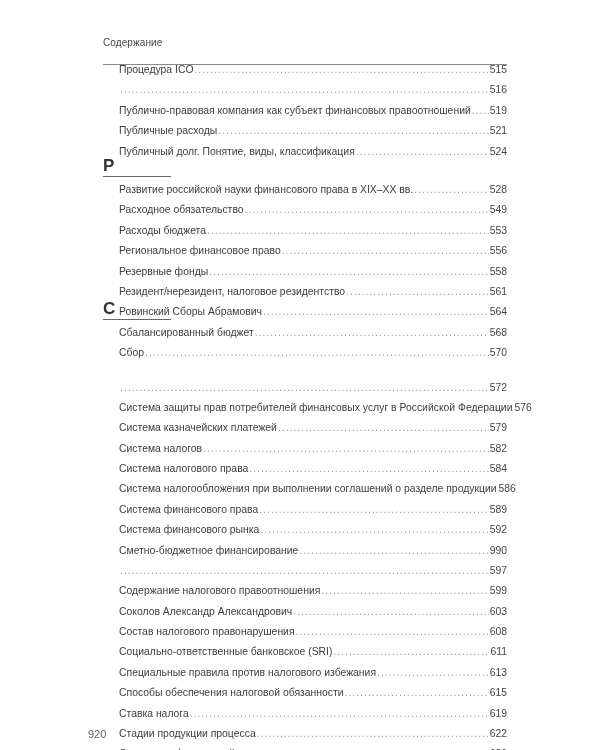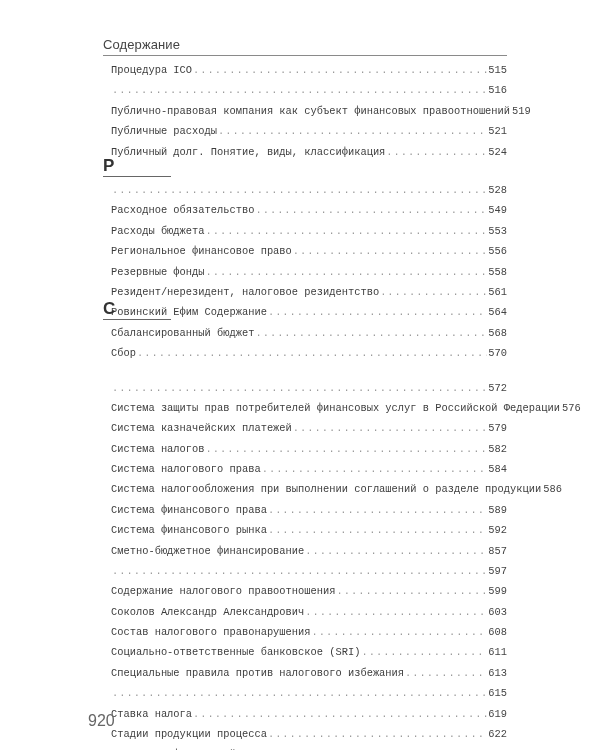--- a/index.html
+++ b/index.html
@@ -5,49 +5,49 @@
   html, body { margin: 0; padding: 0; }
   body {
     width: 600px; height: 750px; overflow: hidden;
     background: #ffffff;
     font-family: "Liberation Sans", "DejaVu Sans", sans-serif;
     color: #3a3a3a;
     position: relative;
   }
   .header {
     position: absolute; left: 103px; top: 37px; width: 404px;
-    font-size: 13px; color: #444;
-    padding-bottom: 3px;
+    font-size: 10px; color: #444;
+    padding-bottom: 16px;
     border-bottom: 1px solid #8a8a8a;
     letter-spacing: 0.1px;
   }
   .section { position: absolute; left: 103px; width: 404px; }
   .letter {
     font-size: 17px; font-weight: bold; color: #333;
     width: 68px; border-bottom: 1px solid #666;
     line-height: 19px; padding-bottom: 1px;
     margin-bottom: 3px;
   }
-  .entries { margin-left: 8px; font-family: Liberation Mono, monospace; }
+  .entries { margin-left: 16px; }
   .entry {
     display: flex; align-items: flex-end;
     font-size: 10.4px; line-height: 20.4px; height: 20.4px;
     color: #3d3d3d;
   }
   .entry.two-line { height: 34px; }
   .entry .title { white-space: nowrap; }
   .entry.two-line .title { white-space: normal; line-height: 14px; max-width: 330px; padding-bottom: 3px; }
   .entry .dots {
     flex: 1; overflow: hidden; white-space: nowrap;
     color: #999; letter-spacing: 1px; margin: 0 1px;
   }
   .entry .page { white-space: nowrap; color: #444; }
   .page-number {
-    position: absolute; left: 88px; top: 712px;
-    font-size: 16px; color: #666;
+    position: absolute; left: 88px; top: 728px;
+    font-size: 11px; color: #666;
   }
 </style>
 </head>
 <body>
 
 <div class="header">Содержание</div>
 
 <div class="section" style="top:60px;">
   <div class="entries">
     <div class="entry">
@@ -74,20 +74,21 @@
         <span class="dots">........................................................................................................................................................................</span>
         <span class="page">524</span>
       </div>
   </div>
 </div>
 
 <div class="section" style="top:156px;">
   <div class="letter">Р</div>
   <div class="entries">
     <div class="entry">
+        <span class="title">Развитие российской науки финансового права в XIX–XX вв.</span>
         <span class="dots">........................................................................................................................................................................</span>
         <span class="page">528</span>
       </div>
     <div class="entry">
         <span class="title">Расходное обязательство</span>
         <span class="dots">........................................................................................................................................................................</span>
         <span class="page">549</span>
       </div>
     <div class="entry">
         <span class="title">Расходы бюджета</span>
@@ -103,21 +104,21 @@
         <span class="title">Резервные фонды</span>
         <span class="dots">........................................................................................................................................................................</span>
         <span class="page">558</span>
       </div>
     <div class="entry">
         <span class="title">Резидент/нерезидент, налоговое резидентство</span>
         <span class="dots">........................................................................................................................................................................</span>
         <span class="page">561</span>
       </div>
     <div class="entry">
-        <span class="title">Ровинский Ефим Содержание</span>
+        <span class="title">Ровинский Сборы Абрамович</span>
         <span class="dots">........................................................................................................................................................................</span>
         <span class="page">564</span>
       </div>
   </div>
 </div>
 
 <div class="section" style="top:299px;">
   <div class="letter">С</div>
   <div class="entries">
     <div class="entry">
@@ -165,21 +166,21 @@
         <span class="page">589</span>
       </div>
     <div class="entry">
         <span class="title">Система финансового рынка</span>
         <span class="dots">........................................................................................................................................................................</span>
         <span class="page">592</span>
       </div>
     <div class="entry">
         <span class="title">Сметно-бюджетное финансирование</span>
         <span class="dots">........................................................................................................................................................................</span>
-        <span class="page">857</span>
+        <span class="page">990</span>
       </div>
     <div class="entry">
         <span class="dots">........................................................................................................................................................................</span>
         <span class="page">597</span>
       </div>
     <div class="entry">
         <span class="title">Содержание налогового правоотношения</span>
         <span class="dots">........................................................................................................................................................................</span>
         <span class="page">599</span>
       </div>
@@ -197,20 +198,21 @@
         <span class="title">Социально-ответственные банковское (SRI)</span>
         <span class="dots">........................................................................................................................................................................</span>
         <span class="page">611</span>
       </div>
     <div class="entry">
         <span class="title">Специальные правила против налогового избежания</span>
         <span class="dots">........................................................................................................................................................................</span>
         <span class="page">613</span>
       </div>
     <div class="entry">
+        <span class="title">Способы обеспечения налоговой обязанности</span>
         <span class="dots">........................................................................................................................................................................</span>
         <span class="page">615</span>
       </div>
     <div class="entry">
         <span class="title">Ставка налога</span>
         <span class="dots">........................................................................................................................................................................</span>
         <span class="page">619</span>
       </div>
     <div class="entry">
         <span class="title">Стадии продукции процесса</span>

